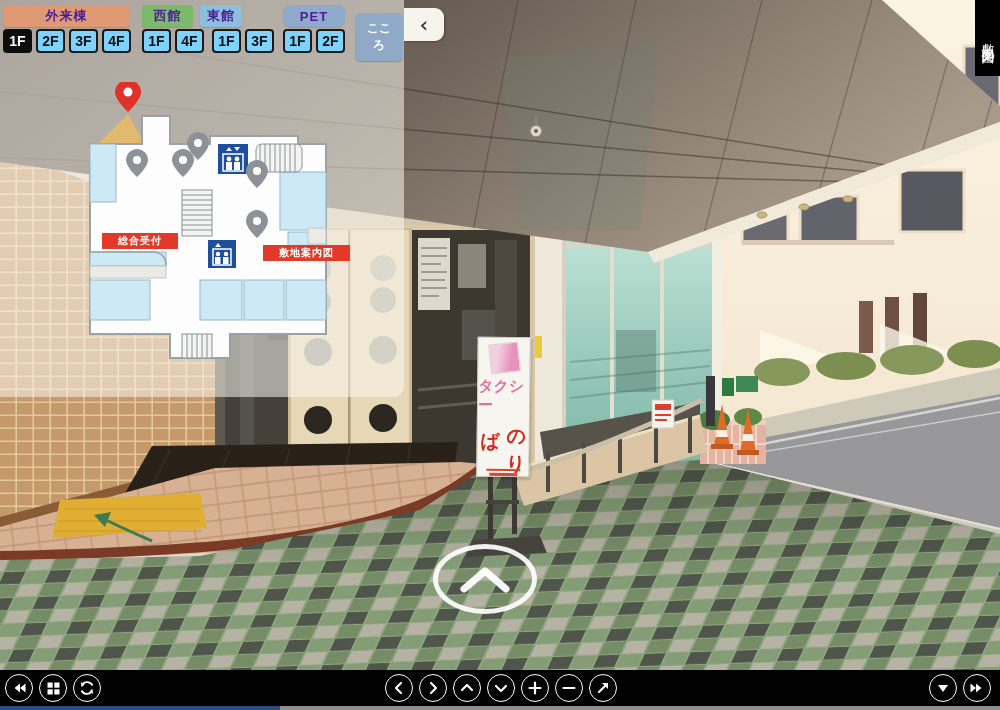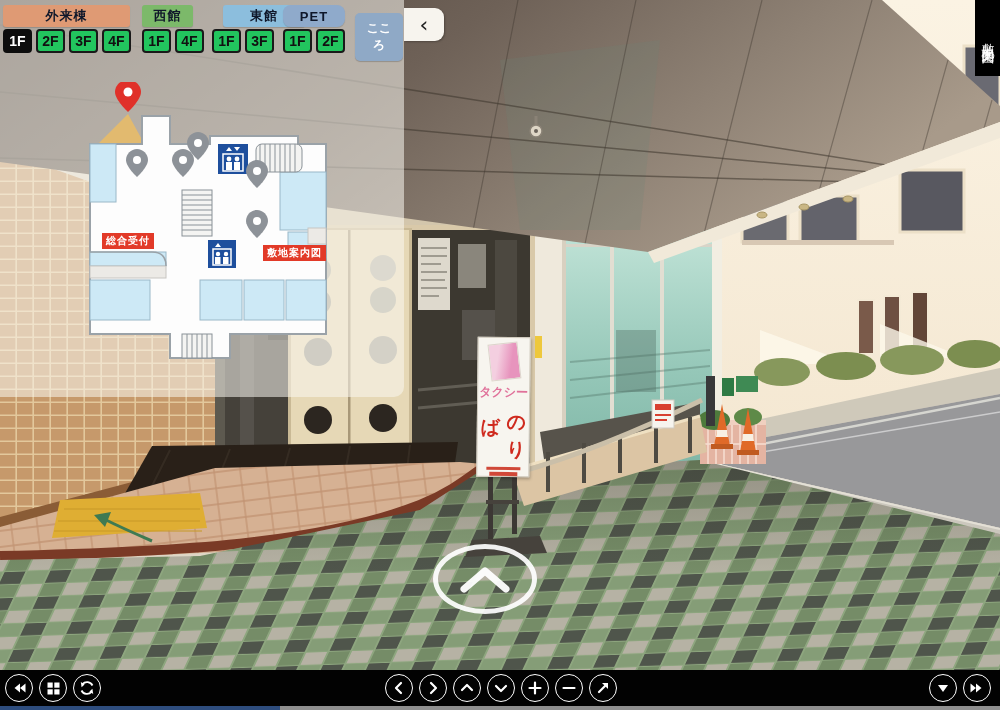--- a/index.html
+++ b/index.html
@@ -5,63 +5,63 @@
   html,body{margin:0;padding:0;background:#1a1a1a;}
   #stage{position:relative;width:1000px;height:710px;overflow:hidden;
          font-family:"Liberation Sans","DejaVu Sans",sans-serif;background:#ded6c6;}
   #scene{position:absolute;left:0;top:0;}
 
   
   .wash{position:absolute;left:0;top:0;width:404px;height:397px;
         background:rgba(250,247,241,0.55);border-radius:0 0 10px 0;}
 
   
-  .bhdr{position:absolute;top:5px;height:22px;border-radius:3px;color:#0f172a;
+  .bhdr{position:absolute;top:5px;height:22px;border-radius:3px;color:#4c1d95;
         font-weight:bold;font-size:13px;display:flex;align-items:center;justify-content:center;
         letter-spacing:1px;box-shadow:0 1px 1px rgba(0,0,0,.15);}
   .hdr0{left:3px;width:127px;background:#df9a74;}
   .hdr1{left:142px;width:51px;background:#7cb96a;}
-  .hdr2{left:223px;width:82px;background:#8cbedd;}
+  .hdr2{left:200px;width:42px;background:#8cbedd;}
   .hdr3{left:283px;width:62px;background:#8faacb;border-radius:8px;}
   .frow{position:absolute;top:29px;display:flex;gap:4px;}
   .frow0{left:3px;} .frow1{left:142px;} .frow2{left:212px;} .frow3{left:283px;}
-  .fbtn{width:29px;height:24px;box-sizing:border-box;background:#22c55e;border:2px solid #191919;
+  .fbtn{width:29px;height:24px;box-sizing:border-box;background:#7dd3fc;border:2px solid #191919;
         border-radius:4px;font-weight:bold;font-size:14px;color:#111;display:flex;
         align-items:center;justify-content:center;cursor:pointer;padding:0;
         font-family:"Liberation Sans",sans-serif;}
   .fbtn.selected{background:#0d0d0d;color:#fff;border-color:#0d0d0d;}
   .kokoro{position:absolute;left:355px;top:5px;width:48px;height:48px;border:none;
           background:#8fa9c6;color:#fff;font-weight:bold;font-size:12px;border-radius:5px;
           display:flex;align-items:center;justify-content:center;cursor:pointer;
           font-family:"Liberation Sans",sans-serif;box-shadow:0 1px 1px rgba(0,0,0,.2);margin-top:8px;}
   .collapse{position:absolute;left:404px;top:8px;width:40px;height:33px;border:none;
             background:#f7f4ee;border-radius:0 9px 9px 0;font-size:22px;color:#222;
             display:flex;align-items:center;justify-content:center;cursor:pointer;
             box-shadow:1px 1px 2px rgba(0,0,0,.25);font-family:"DejaVu Sans",sans-serif;}
 
   
   .fmap{position:absolute;left:82px;top:82px;width:252px;height:278px;}
   .maplabel{position:absolute;background:#e23a28;color:#fff;font-size:10px;font-weight:bold;
-            padding:1px 4px;white-space:nowrap;letter-spacing:1px;}
+            padding:1px 16px;white-space:nowrap;letter-spacing:1px;}
   .lbl-gen{left:20px;top:151px;}
   .lbl-exam{left:181px;top:163px;}
 
   
   .sitemap{position:absolute;right:0;top:0;width:25px;height:76px;background:#000;color:#fff;
            writing-mode:vertical-rl;text-orientation:upright;font-size:13px;letter-spacing:2px;
            display:flex;align-items:center;justify-content:center;border:none;cursor:pointer;
            font-family:"Liberation Sans",sans-serif;}
 
   
   .taxisign{position:absolute;left:477px;top:337px;width:51px;height:138px;background:#f7f5ef;
             border:1px solid #cfc9bc;transform:rotate(.6deg);box-shadow:1px 2px 3px rgba(0,0,0,.25);
             display:flex;flex-direction:column;align-items:center;}
   .pamphlet{width:28px;height:42px;margin-top:5px;background:linear-gradient(105deg,#f4cfe0 30%,#e794bd 70%);
             border:1px solid #ddd4cc;transform:rotate(-7deg);}
-  .taxi-top{font-size:12px;font-weight:bold;color:#e0719a;margin-top:4px;letter-spacing:0px;}
+  .taxi-top{font-size:15px;font-weight:bold;color:#e0719a;margin-top:4px;letter-spacing:0px;}
   .taxi-main{writing-mode:vertical-rl;text-orientation:upright;font-size:19px;font-weight:bold;
              color:#cf2a1e;margin-top:2px;letter-spacing:2px;}
   .taxi-small{width:34px;height:3px;background:#d04838;margin-top:4px;}
   .taxi-small2{width:28px;height:5px;background:#d04838;margin-top:2px;}
 
   
   .hotspot{position:absolute;left:433px;top:544px;width:104px;height:70px;background:transparent;
            border:5px solid rgba(255,255,255,.92);border-radius:50%;cursor:pointer;padding:0;}
   .hotspot svg{position:absolute;left:0;top:0;}
 

